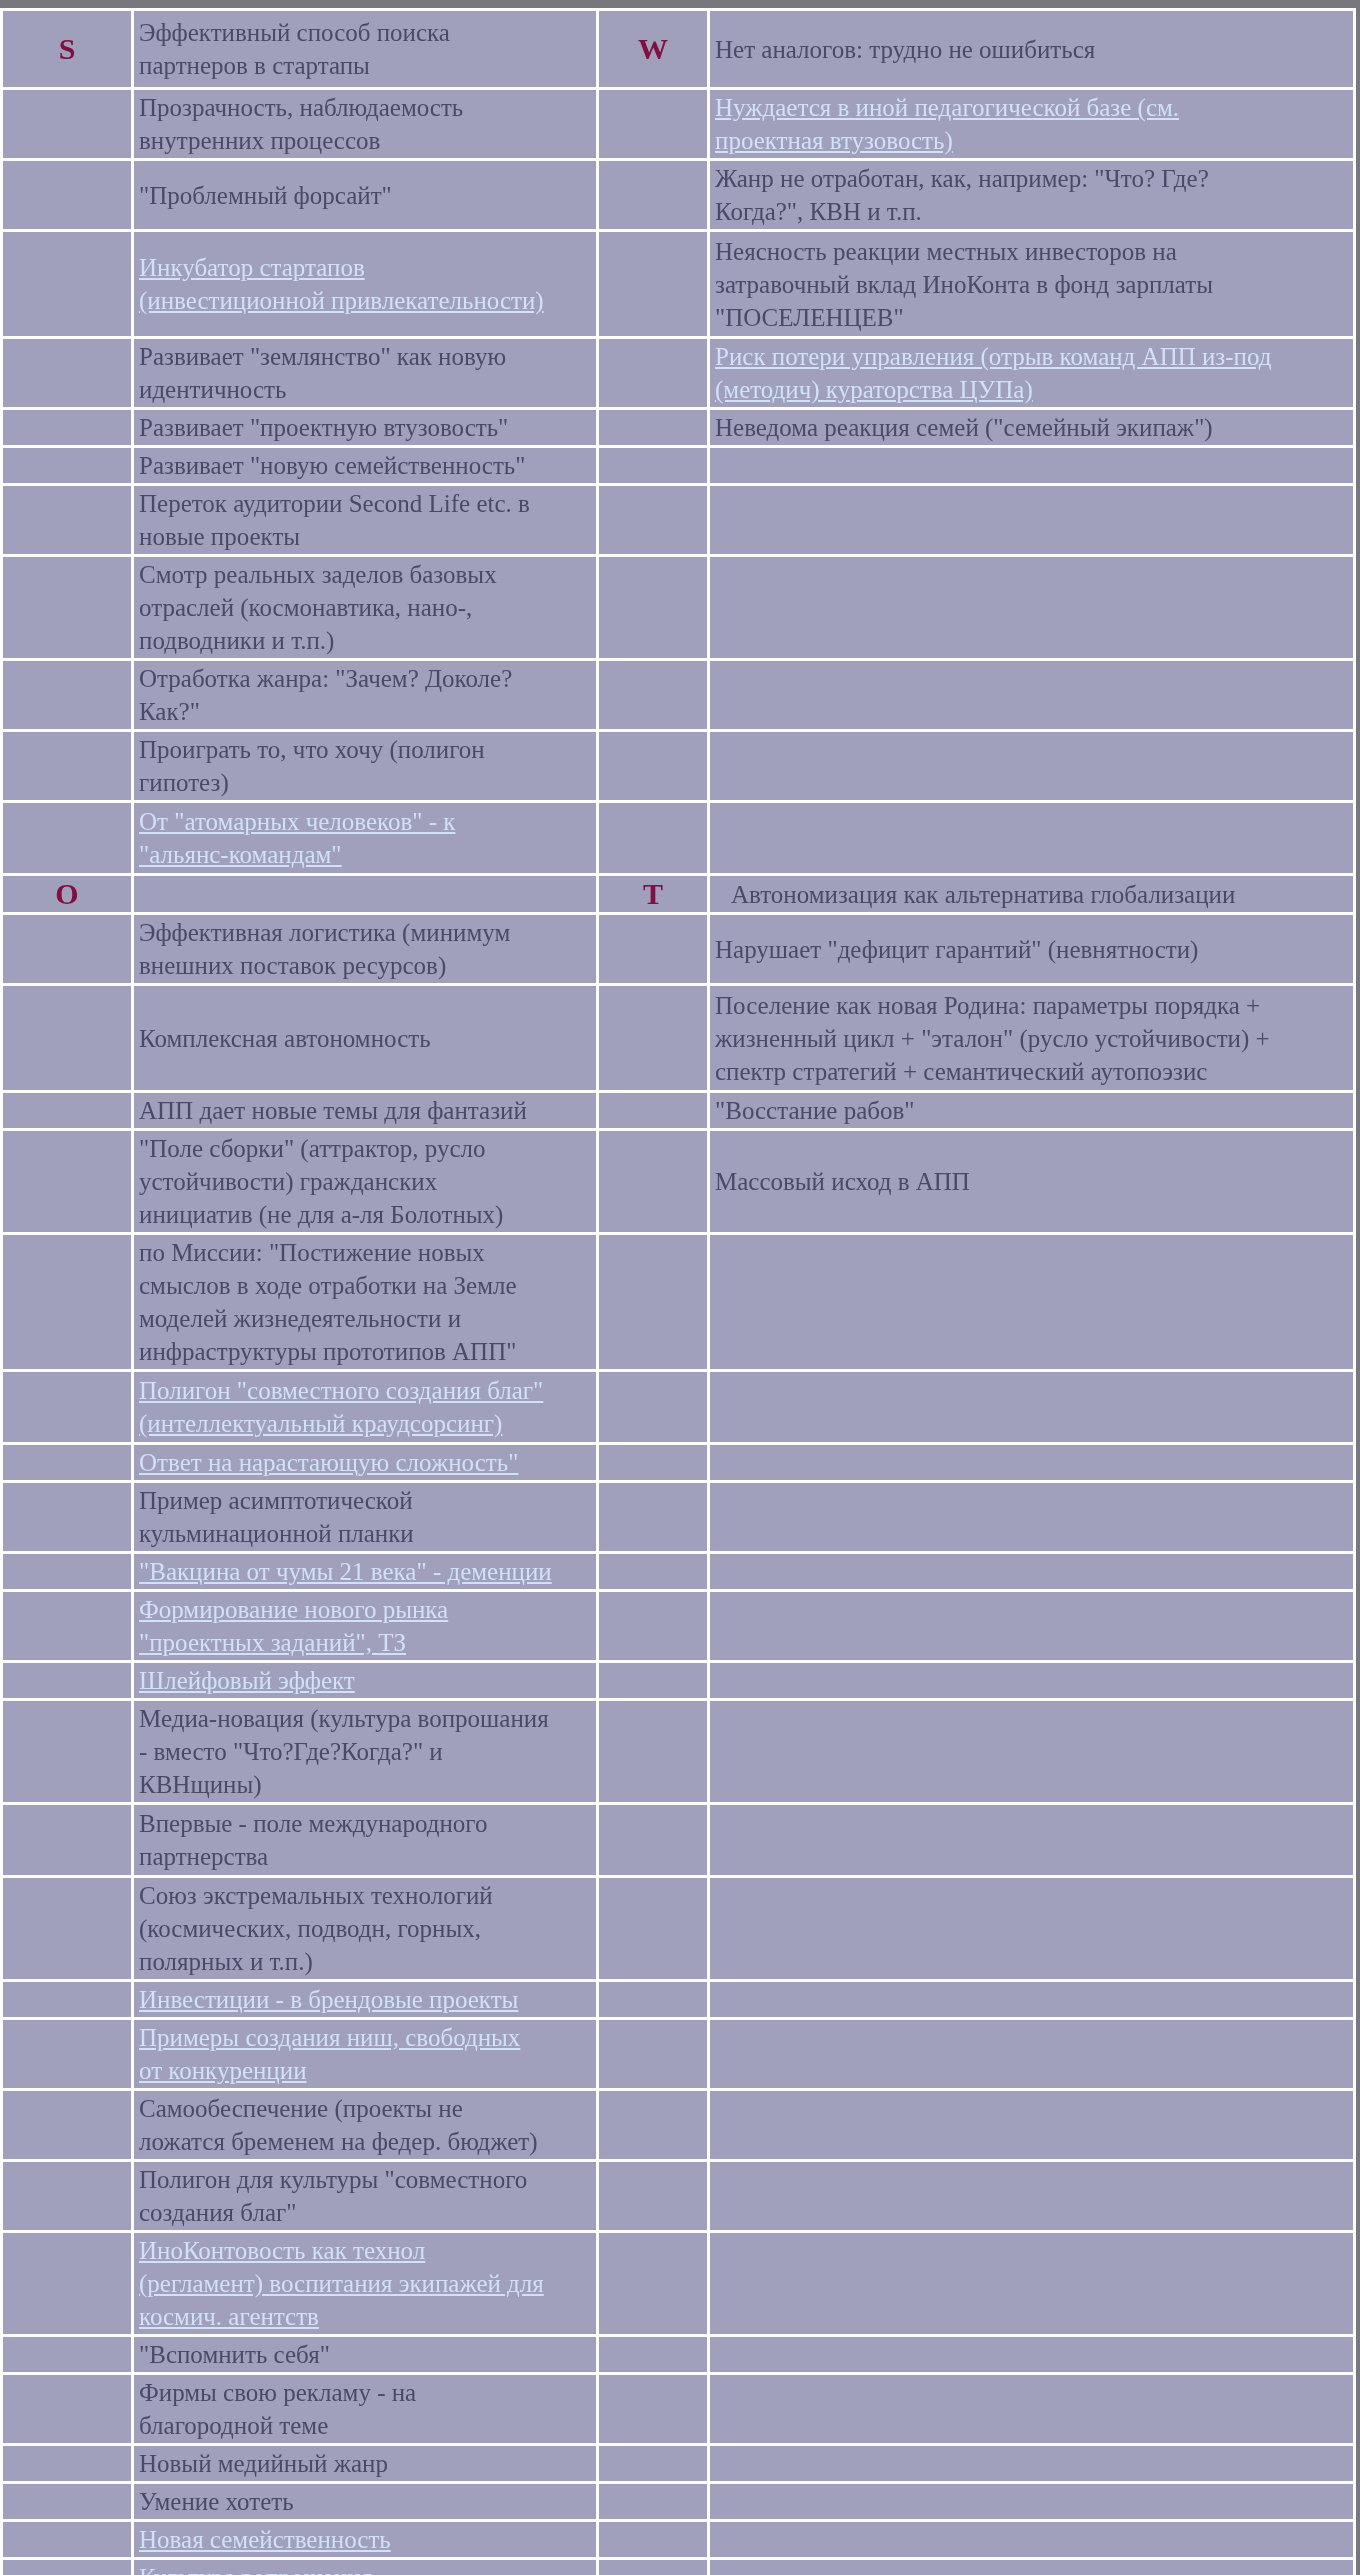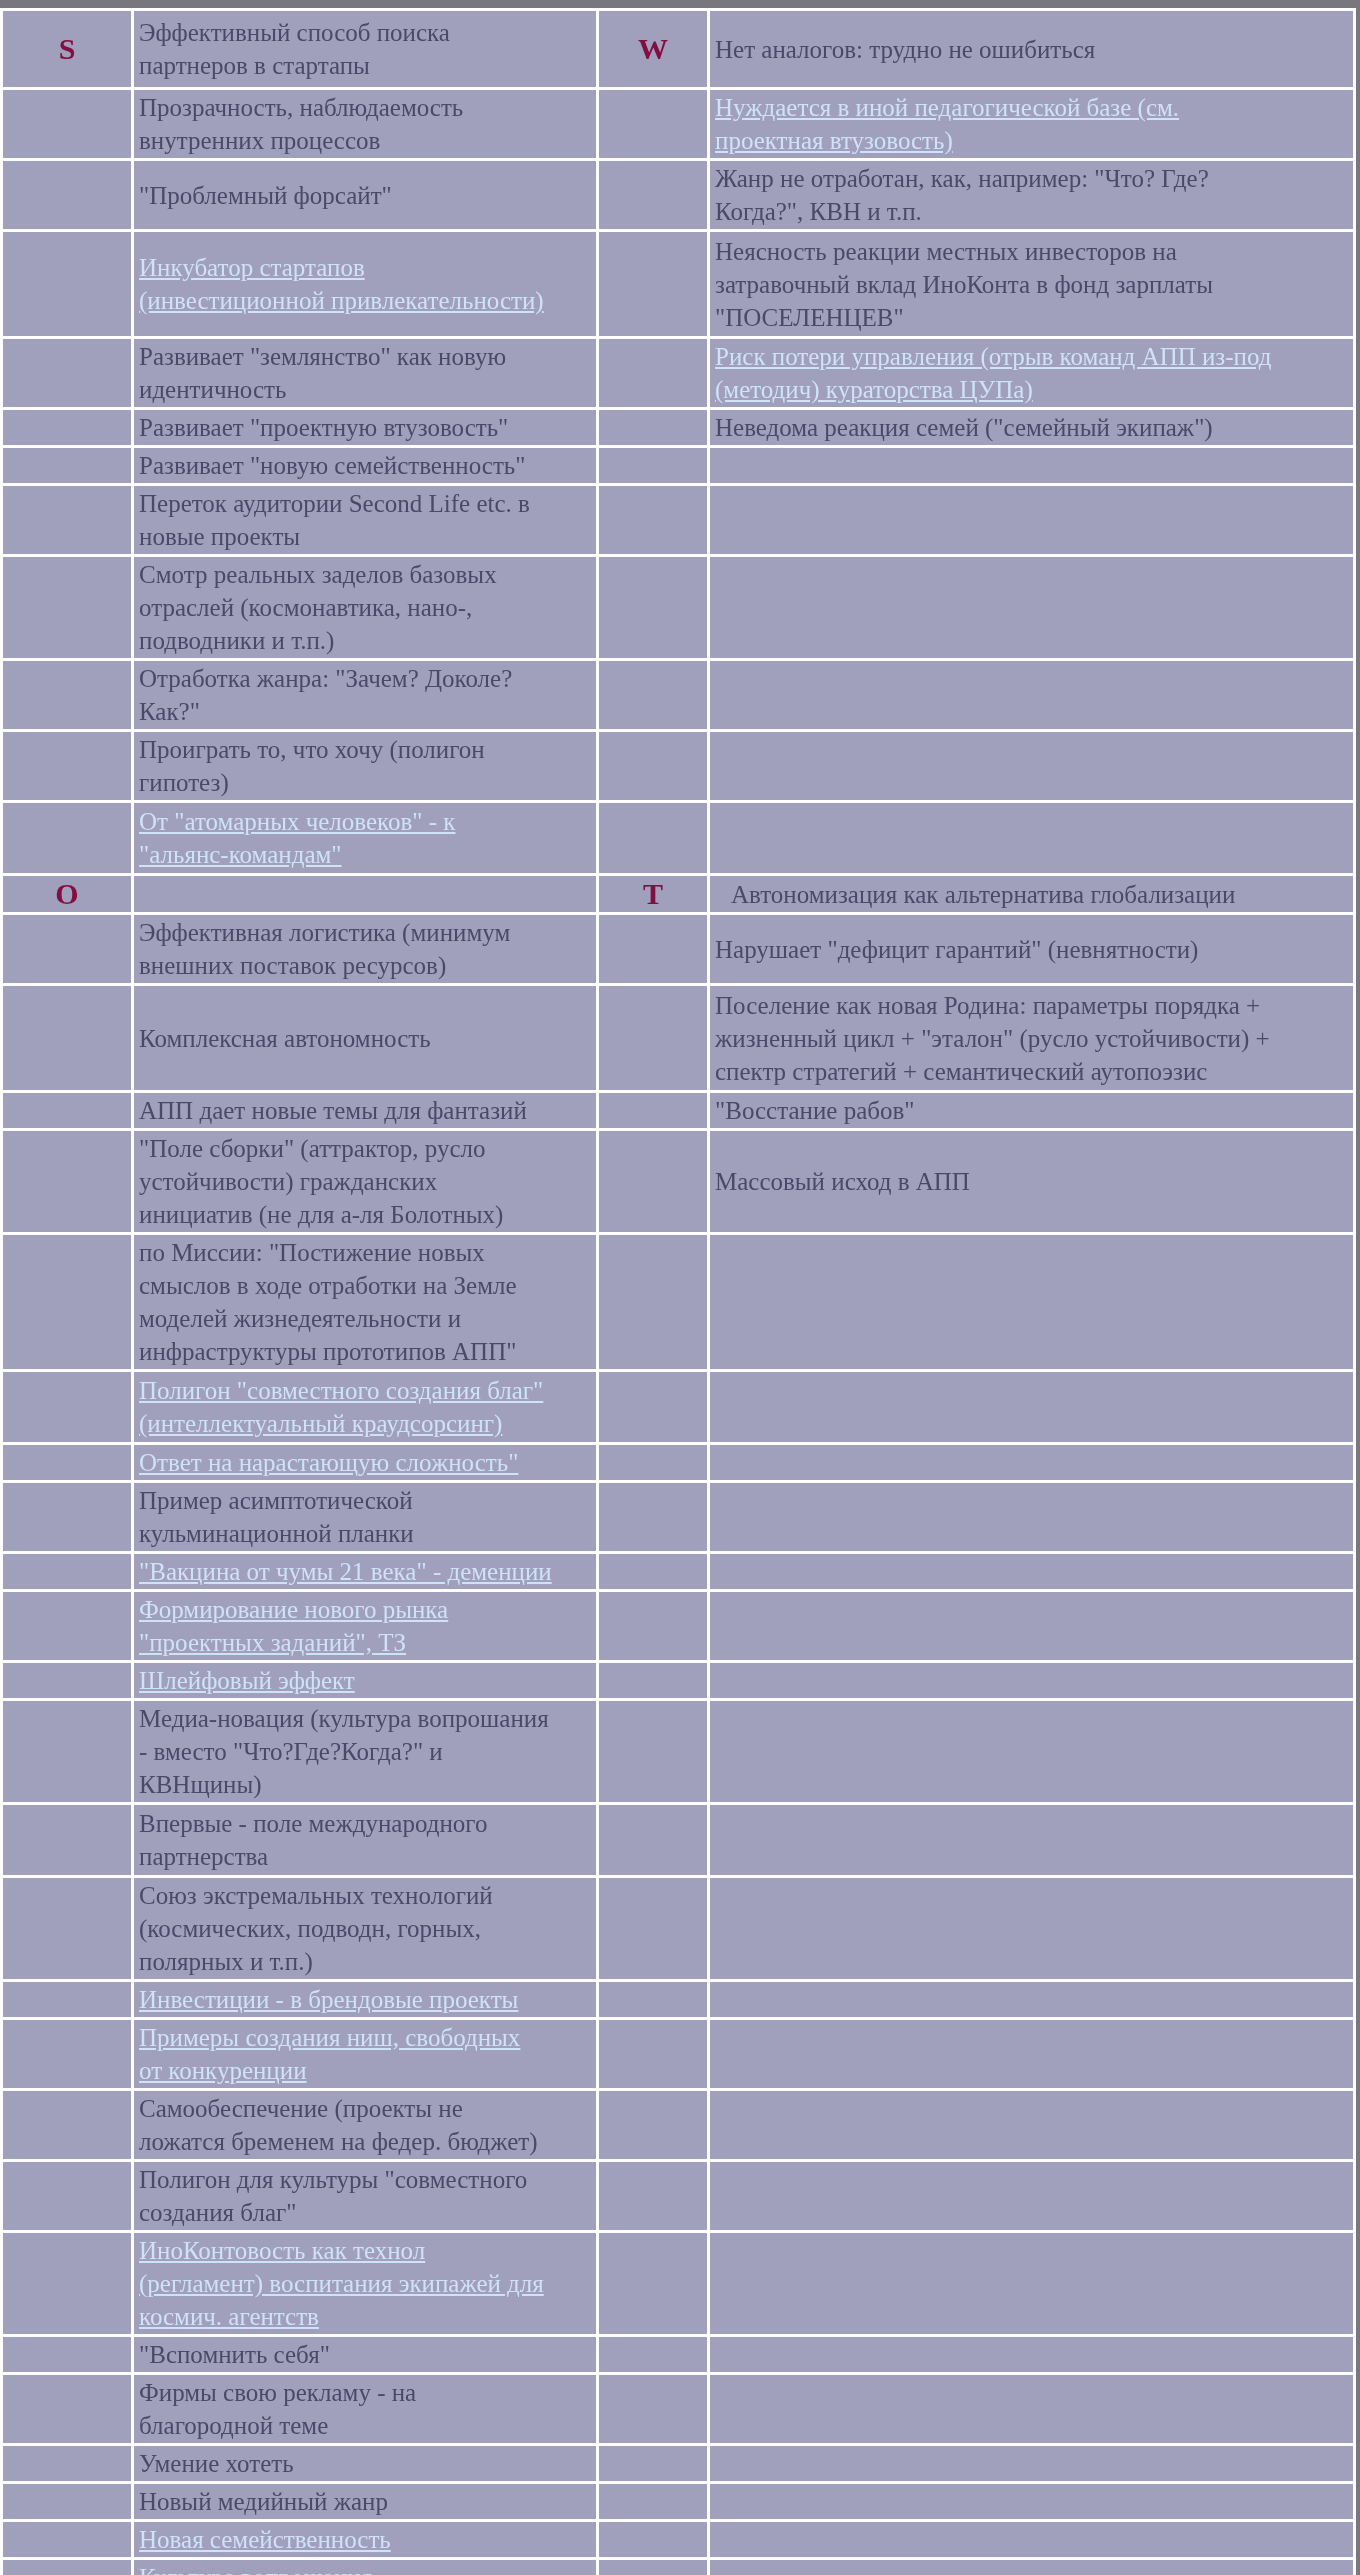--- a/index.html
+++ b/index.html
@@ -299,27 +299,27 @@
       </tr>
       <tr style="height: 66px; margin-top: 44px;">
         <td class="letter"></td>
         <td class="item"><span class="plain">Фирмы свою рекламу - на
 благородной теме</span></td>
         <td class="letter"></td>
         <td class="item"></td>
       </tr>
       <tr style="height: 33px;">
         <td class="letter"></td>
+        <td class="item"><span class="plain">Новый медийный жанр</span></td>
+        <td class="letter"></td>
+        <td class="item"></td>
+      </tr>
+      <tr style="height: 33px;">
+        <td class="letter"></td>
         <td class="item"><span class="plain">Умение хотеть</span></td>
-        <td class="letter"></td>
-        <td class="item"></td>
-      </tr>
-      <tr style="height: 33px;">
-        <td class="letter"></td>
-        <td class="item"><span class="plain">Новый медийный жанр</span></td>
         <td class="letter"></td>
         <td class="item"></td>
       </tr>
       <tr style="height: 33px;">
         <td class="letter"></td>
         <td class="item"><span class="link">Новая семейственность</span></td>
         <td class="letter"></td>
         <td class="item"></td>
       </tr>
       <tr style="height: 33px;">

